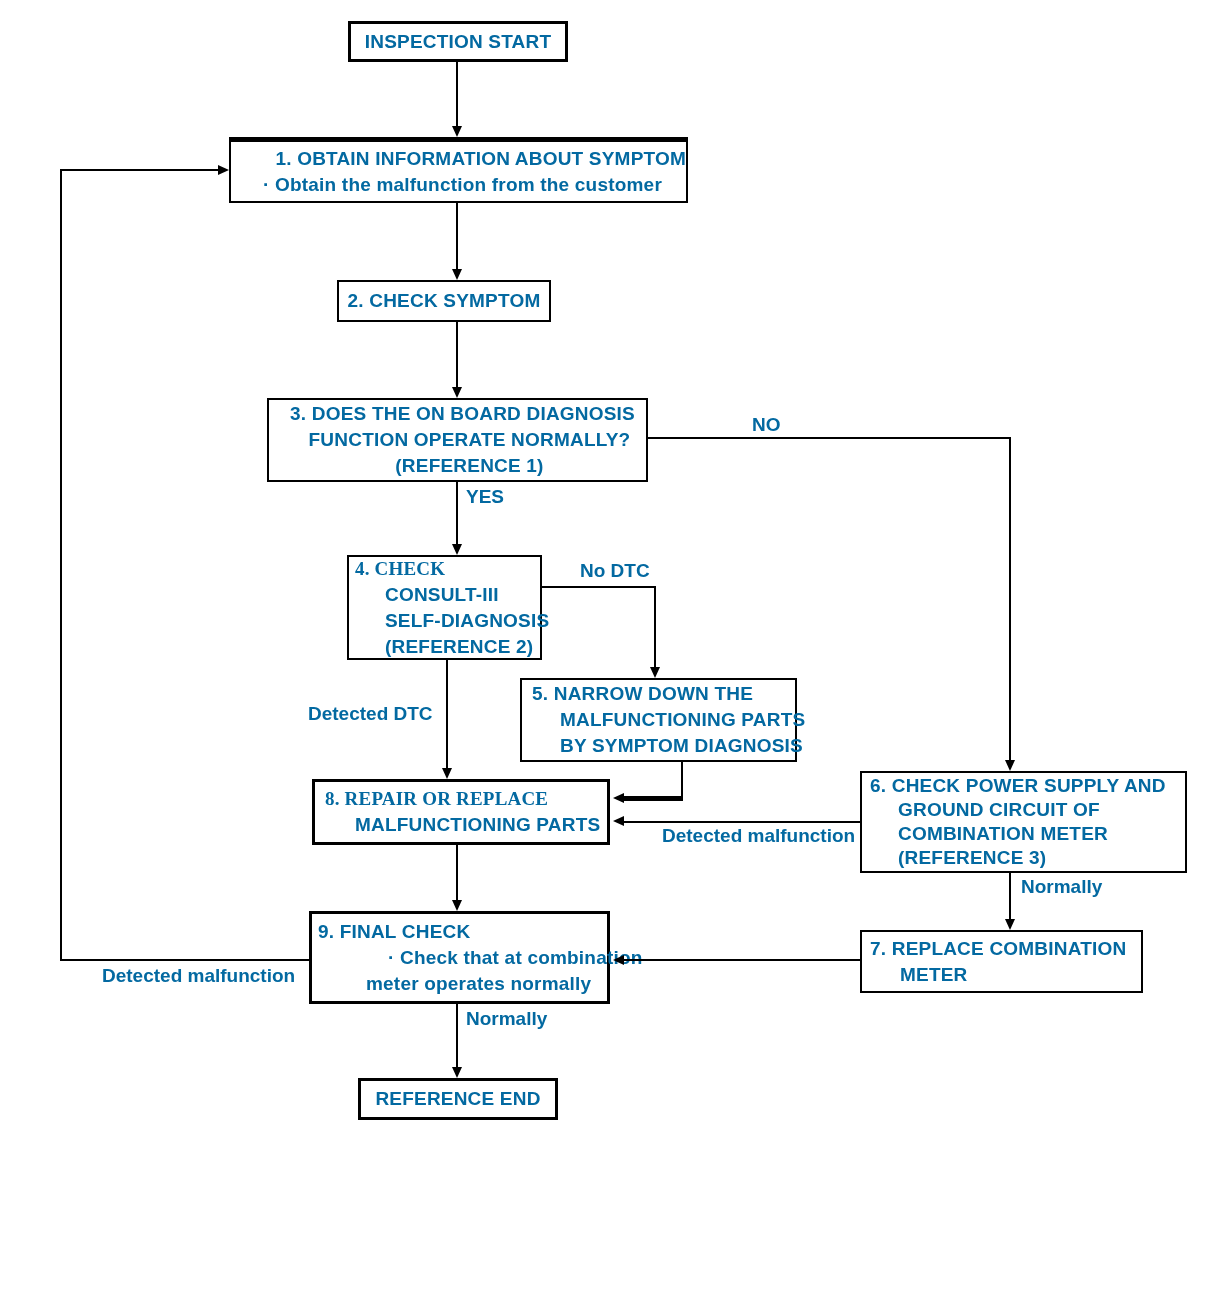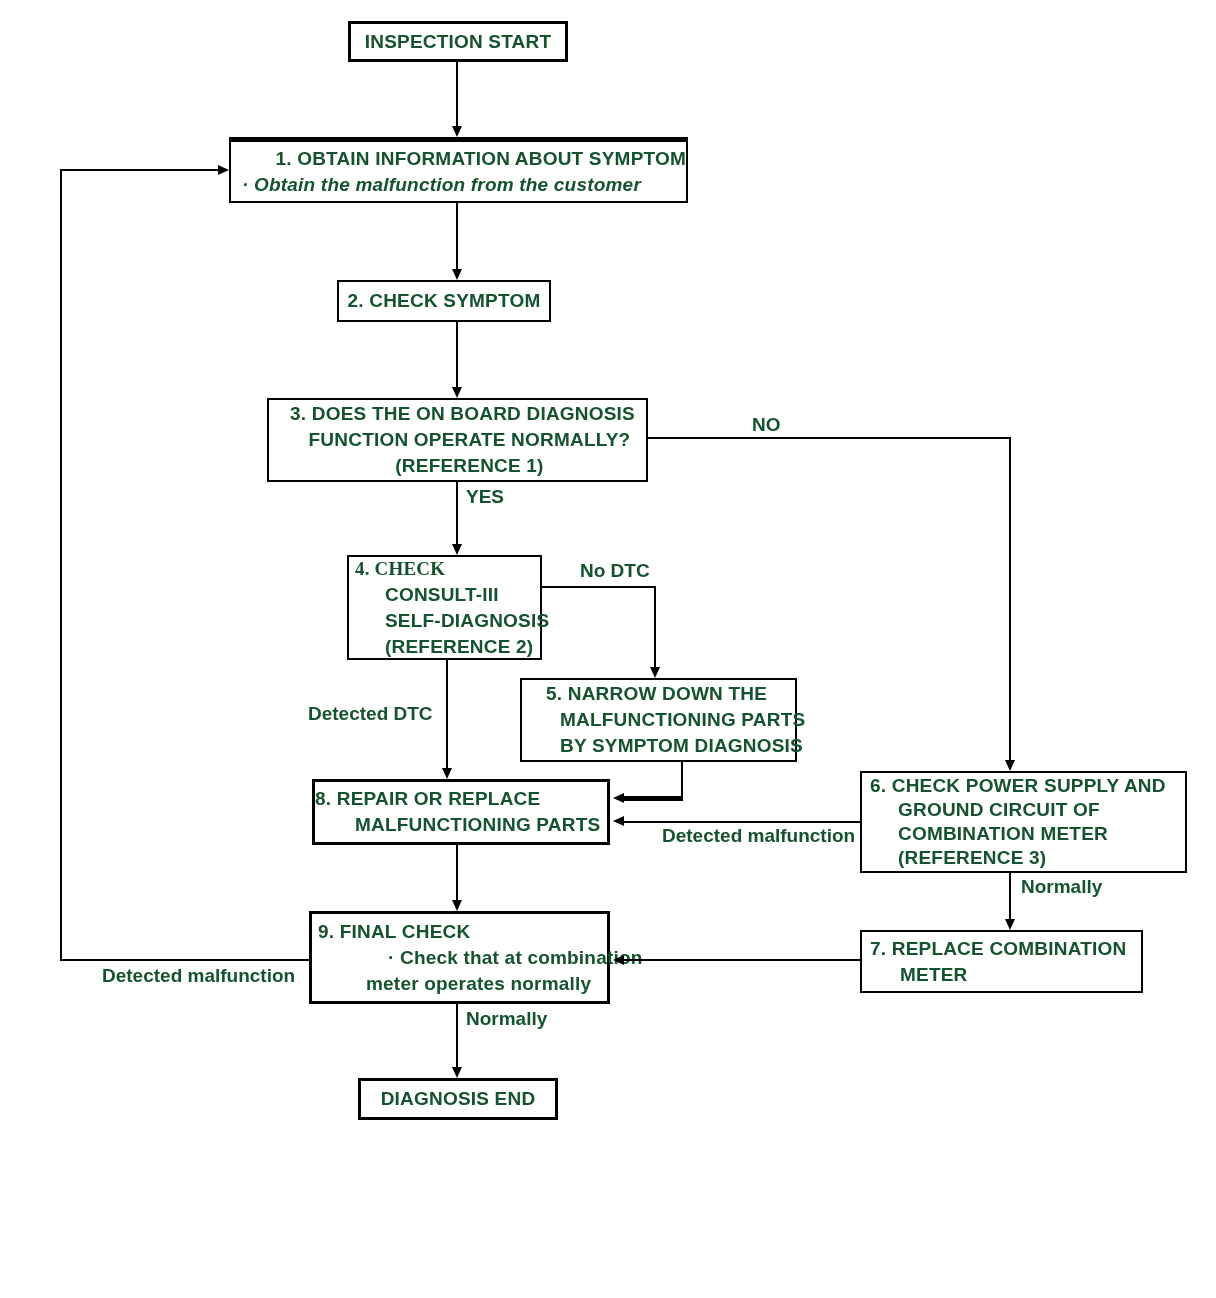--- a/index.html
+++ b/index.html
@@ -1,18 +1,18 @@
 <!DOCTYPE html>
 <html><head>
 <meta charset="utf-8">
 <style>
   html,body{margin:0;padding:0;background:#ffffff;}
   .canvas{
     position:relative;width:1216px;height:1298px;background:#ffffff;
-    font-family:"Liberation Sans",sans-serif;font-weight:bold;color:#14532d;
+    font-family:"Liberation Sans",sans-serif;font-weight:bold;color:#0369a1;
     overflow:hidden;
   }
   .node{
     position:absolute;box-sizing:border-box;border:2px solid #000;background:#fff;
     display:flex;flex-direction:column;justify-content:center;
     font-size:19px;line-height:26px;letter-spacing:0.2px;
   }
   .node.center{align-items:center;text-align:center;}
   .line{display:block;white-space:nowrap;}
   .vl,.hl{position:absolute;background:#000;}
@@ -30,27 +30,27 @@
   #box-2{left:337px;top:280px;width:214px;height:42px;}
   #box-3{left:267px;top:398px;width:381px;height:84px;align-items:center;}
   #box-4{left:347px;top:555px;width:195px;height:105px;}
   #box-5{left:520px;top:678px;width:277px;height:84px;}
   #box-6{left:860px;top:771px;width:327px;height:102px;line-height:24px;}
   #box-7{left:860px;top:930px;width:283px;height:63px;}
   #box-8{left:312px;top:779px;width:298px;height:66px;border-width:3px;}
   #box-9{left:309px;top:911px;width:301px;height:93px;border-width:3px;}
   #box-end{left:358px;top:1078px;width:200px;height:42px;border-width:3px;}
 
-  #box-1 .l0{padding-left:12px;text-align:right;} #box-1 .l1{padding-left:11px;font-style:italic;}
+  #box-1 .l0{padding-left:12px;text-align:right;} #box-1 .l1{padding-left:32px;}
   #box-3 .l0{padding-left:10px;} #box-3 .l1,#box-3 .l2{padding-left:24px;}
   #box-4 .l0{padding-left:6px;font-family:Liberation Serif, serif;}  #box-4 .l1,#box-4 .l2,#box-4 .l3{padding-left:36px;}
-  #box-5 .l0{padding-left:24px;} #box-5 .l1,#box-5 .l2{padding-left:38px;}
+  #box-5 .l0{padding-left:10px;} #box-5 .l1,#box-5 .l2{padding-left:38px;}
   #box-6 .l0{padding-left:8px;}  #box-6 .l1,#box-6 .l2,#box-6 .l3{padding-left:36px;}
   #box-7 .l0{padding-left:8px;}  #box-7 .l1{padding-left:38px;}
-  #box-8 .l0{} #box-8 .l1{padding-left:40px;}
+  #box-8 .l0{padding-left:10px;font-family:Liberation Serif, serif;} #box-8 .l1{padding-left:40px;}
   #box-9 .l0{padding-left:6px;}  #box-9 .l1{padding-left:36px;margin-left:40px;} #box-9 .l2{padding-left:54px;}
 </style>
 </head>
 <body>
 
 <div class="canvas">
 
   <div class="node center" id="box-start">
     <span class="line l0">INSPECTION START</span>
   </div>
@@ -100,21 +100,21 @@
     <span class="line l1">MALFUNCTIONING PARTS</span>
   </div>
 
   <div class="node" id="box-9">
     <span class="line l0">9. FINAL CHECK</span>
     <span class="line l1">· Check that at combination</span>
     <span class="line l2">meter operates normally</span>
   </div>
 
   <div class="node center" id="box-end">
-    <span class="line l0">DIAGNOSIS END</span>
+    <span class="line l0">REFERENCE END</span>
   </div>
 
   <div class="vl" style="left:456px;top:62px;height:65px;"></div>
   <div class="arr down" style="left:452px;top:126px;"></div>
 
   <div class="vl" style="left:456px;top:203px;height:67px;"></div>
   <div class="arr down" style="left:452px;top:269px;"></div>
 
   <div class="vl" style="left:456px;top:322px;height:66px;"></div>
   <div class="arr down" style="left:452px;top:387px;"></div>

